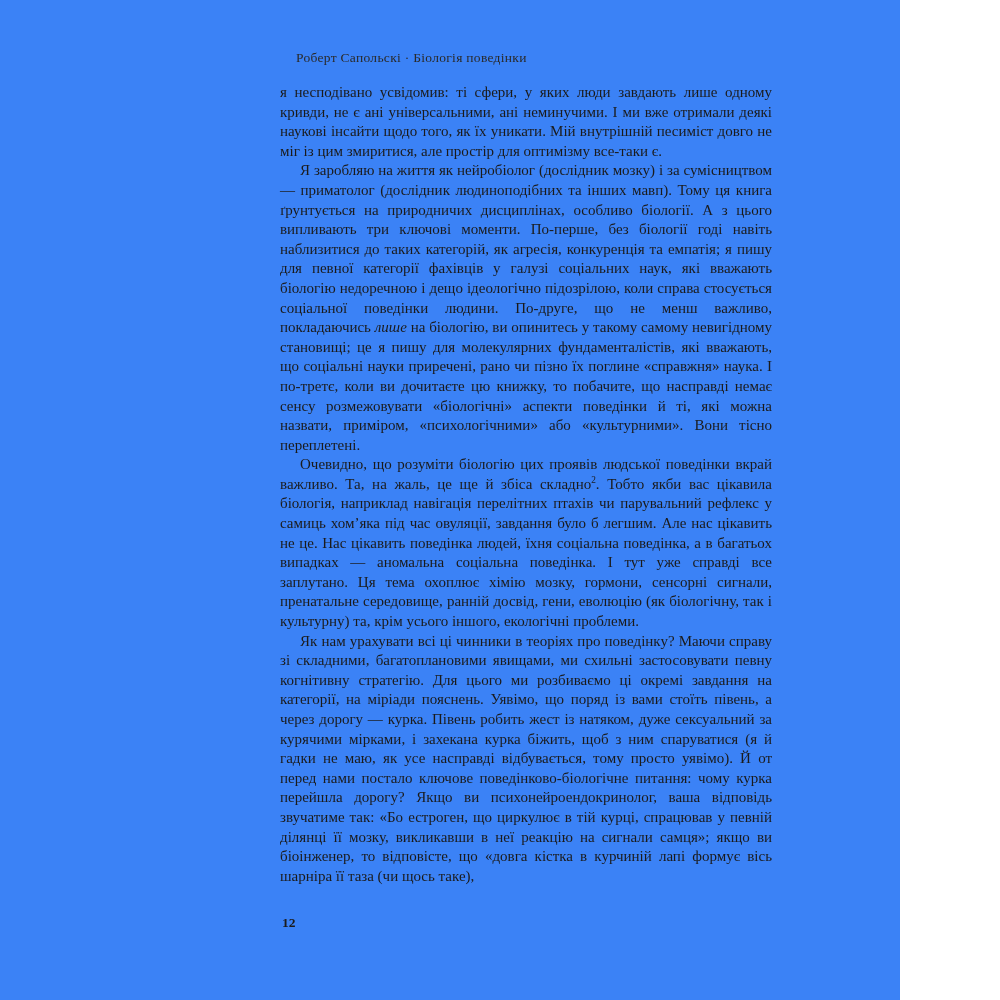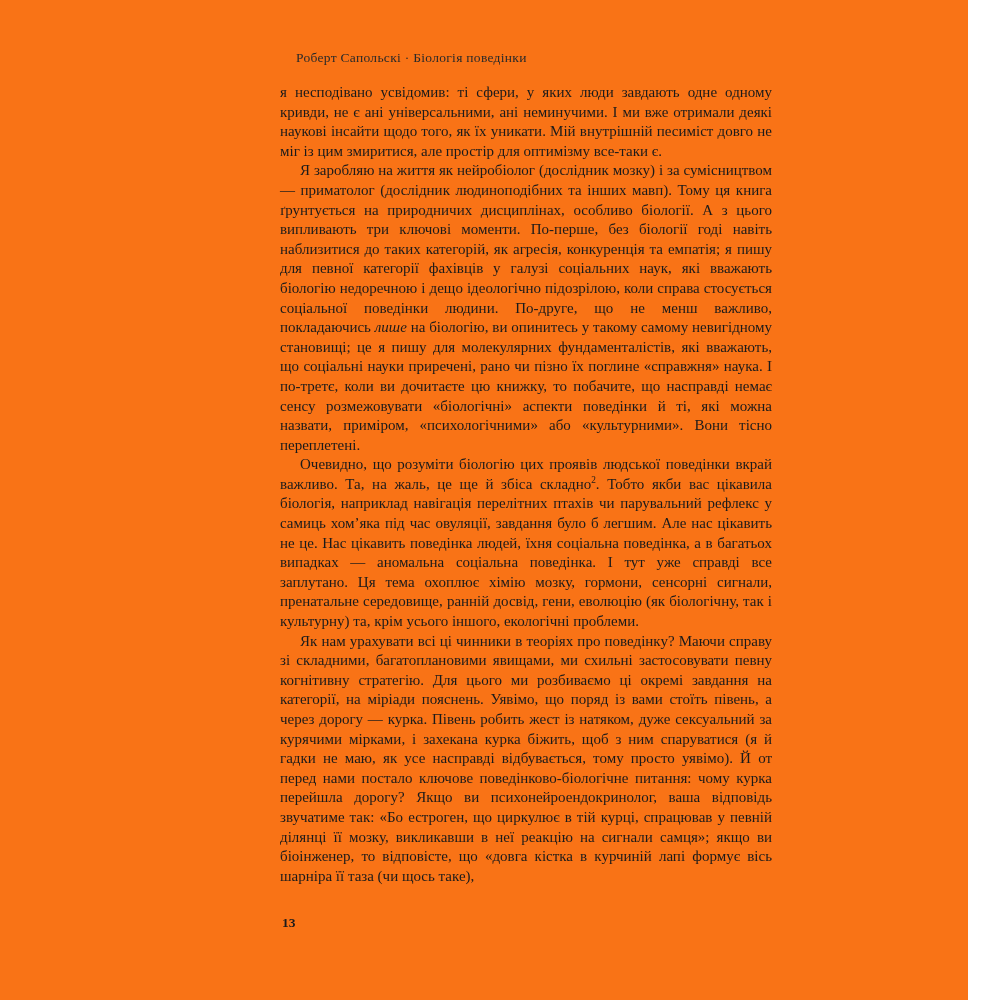--- a/index.html
+++ b/index.html
@@ -2,23 +2,23 @@
 <html><head>
 <meta charset="utf-8">
 <style>
   html, body {
     margin: 0;
     padding: 0;
     background: #ffffff;
   }
   .page {
     position: relative;
-    width: 968px;
+    width: 900px;
     height: 1000px;
-    background: #f97316;
+    background: #3b82f6;
     font-family: "Liberation Serif", serif;
     color: #1b1b1b;
     overflow: hidden;
   }
   .running-header {
     position: absolute;
     top: 50px;
     left: 296px;
     font-size: 13.5px;
     letter-spacing: 0.3px;
@@ -67,23 +67,23 @@
   }
 </style>
 </head>
 <body>
 
 <div class="page">
   <div class="running-header">Роберт Сапольскі · Біологія поведінки</div>
 
   <div class="text-block">
     <div>
-        <p class="para"><span>я несподівано усвідомив: ті сфери, у яких люди завдають одне одному кривди, не є ані універсальними, ані неминучими. І ми вже отримали деякі наукові інсайти щодо того, як їх уникати. Мій внутрішній песиміст довго не міг із цим змиритися, але простір для оптимізму все-таки є.</span></p>
+        <p class="para"><span>я несподівано усвідомив: ті сфери, у яких люди завдають лише одному кривди, не є ані універсальними, ані неминучими. І ми вже отримали деякі наукові інсайти щодо того, як їх уникати. Мій внутрішній песиміст довго не міг із цим змиритися, але простір для оптимізму все-таки є.</span></p>
       </div>
     <div>
         <p class="para indent"><span>Я заробляю на життя як нейробіолог (дослідник мозку) і за сумісництвом — приматолог (дослідник людиноподібних та інших мавп). Тому ця книга ґрунтується на природничих дисциплінах, особливо біології. А з цього випливають три ключові моменти. По-перше, без біології годі навіть наблизитися до таких категорій, як агресія, конкуренція та емпатія; я пишу для певної категорії фахівців у галузі соціальних наук, які вважають біологію недоречною і дещо ідеологічно підозрілою, коли справа стосується соціальної поведінки людини. По-друге, що не менш важливо, покладаючись </span><em>лише</em><span> на біологію, ви опинитесь у такому самому невигідному становищі; це я пишу для молекулярних фундаменталістів, які вважають, що соціальні науки приречені, рано чи пізно їх поглине «справжня» наука. І по-третє, коли ви дочитаєте цю книжку, то побачите, що насправді немає сенсу розмежовувати «біологічні» аспекти поведінки й ті, які можна назвати, приміром, «психологічними» або «культурними». Вони тісно переплетені.</span></p>
         <p class="para indent"><span>Очевидно, що розуміти біологію цих проявів людської поведінки вкрай важливо. Та, на жаль, це ще й збіса складно</span><sup>2</sup><span>. Тобто якби вас цікавила біологія, наприклад навігація перелітних птахів чи парувальний рефлекс у самиць хом’яка під час овуляції, завдання було б легшим. Але нас цікавить не це. Нас цікавить поведінка людей, їхня соціальна поведінка, а в багатьох випадках — аномальна соціальна поведінка. І тут уже справді все заплутано. Ця тема охоплює хімію мозку, гормони, сенсорні сигнали, пренатальне середовище, ранній досвід, гени, еволюцію (як біологічну, так і культурну) та, крім усього іншого, екологічні проблеми.</span></p>
         <p class="para indent"><span>Як нам урахувати всі ці чинники в теоріях про поведінку? Маючи справу зі складними, багатоплановими явищами, ми схильні застосовувати певну когнітивну стратегію. Для цього ми розбиваємо ці окремі завдання на категорії, на міріади пояснень. Уявімо, що поряд із вами стоїть півень, а через дорогу — курка. Півень робить жест із натяком, дуже сексуальний за курячими мірками, і захекана курка біжить, щоб з ним спаруватися (я й гадки не маю, як усе насправді відбувається, тому просто уявімо). Й от перед нами постало ключове поведінково-біологічне питання: чому курка перейшла дорогу? Якщо ви психонейроендокринолог, ваша відповідь звучатиме так: «Бо естроген, що циркулює в тій курці, спрацював у певній ділянці її мозку, викликавши в неї реакцію на сигнали самця»; якщо ви біоінженер, то відповісте, що «довга кістка в курчиній лапі формує вісь шарніра її таза (чи щось таке),</span></p>
       </div>
   </div>
 
-  <div class="page-number">13</div>
+  <div class="page-number">12</div>
 </div>
 
 </body></html>

